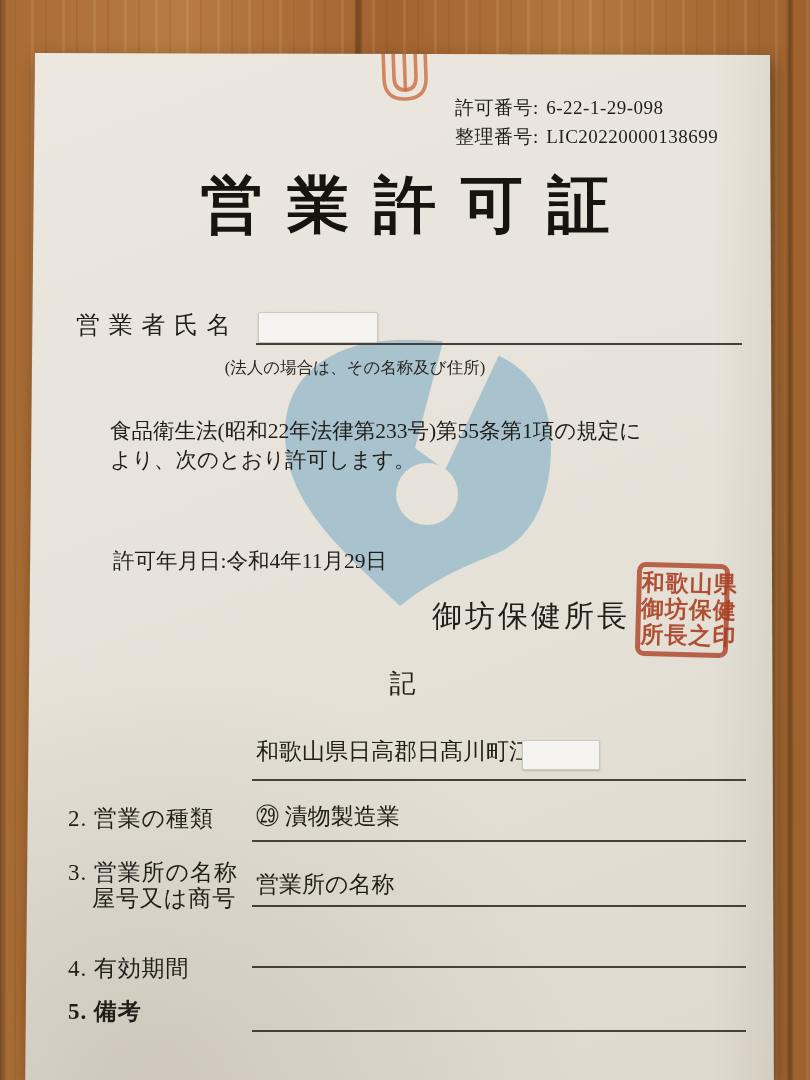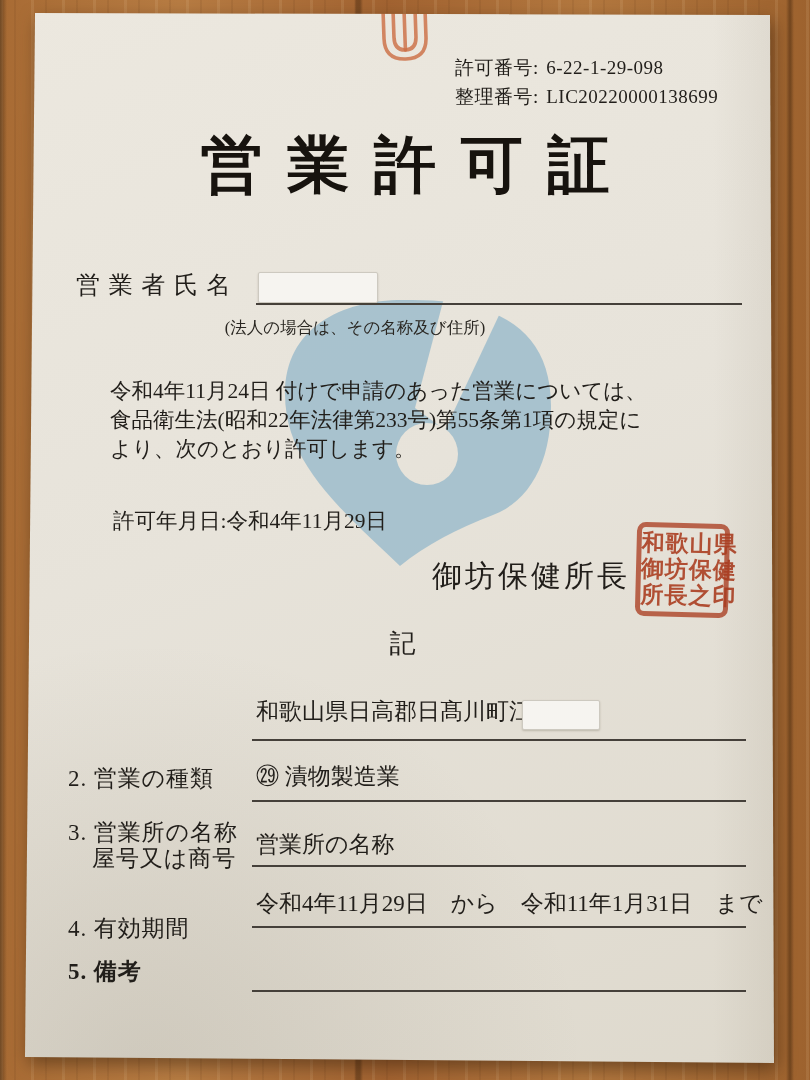--- a/index.html
+++ b/index.html
@@ -10,21 +10,21 @@
     position:relative;
     
     background:
       linear-gradient(90deg, rgba(60,35,12,.55) 0px, rgba(60,35,12,0) 7px),
       linear-gradient(90deg, rgba(0,0,0,0) 354px, rgba(70,40,15,.45) 357px, rgba(70,40,15,.45) 360px, rgba(0,0,0,0) 363px),
       linear-gradient(90deg, rgba(0,0,0,0) 786px, rgba(70,40,15,.4) 789px, rgba(70,40,15,.4) 791px, rgba(0,0,0,0) 794px),
       repeating-linear-gradient(90deg, rgba(255,230,190,.10) 0 3px, rgba(0,0,0,0) 3px 14px, rgba(90,50,20,.10) 14px 16px, rgba(0,0,0,0) 16px 31px),
       linear-gradient(90deg,#a86b34 0%, #b77c43 22%, #a26331 48%, #b3783f 72%, #9d622e 100%);
   }
 
-  .paper-wrap{ position:absolute; inset:0; filter:drop-shadow(3px 7px 9px rgba(45,25,8,.5)); }
+  .paper-wrap{ position:absolute; inset:0; filter:drop-shadow(3px 7px 9px rgba(45,25,8,.5));margin-top:40px; }
   .paper{
     position:absolute; inset:0;
     clip-path:polygon(35px 13px, 770px 15px, 774px 1063px, 25px 1057px);
     background:
       radial-gradient(120% 90% at 18% 100%, rgba(120,110,90,.18) 0%, rgba(120,110,90,0) 45%),
       linear-gradient(90deg, rgba(110,95,70,0) 88%, rgba(110,95,70,.14) 100%),
       linear-gradient(160deg, #ece8df 0%, #e7e3da 45%, #ded9cd 100%);
   }
 
   .abs{ position:absolute; }
@@ -114,21 +114,20 @@
       </defs>
       <rect x="0" y="0" width="280" height="278" fill="#a6c1cd" fill-opacity="0.96" mask="url(#wm-mask)"></rect>
     </svg>
 
     <div class="abs txt operator-label" data-interactable="false">営業者氏名</div>
     <div class="abs rule" style="left:256px; top:303px; width:486px;" data-interactable="false"></div>
     <div class="abs redact" style="left:258px; top:272px; width:120px; height:31px;" data-interactable="false"></div>
     <div class="abs txt operator-note" data-interactable="false">(法人の場合は、その名称及び住所)</div>
 
     <div class="abs txt body-par" data-interactable="false">
-      <div data-interactable="false">令和4年11月24日 付けで申請のあった営業については、</div>
       <div data-interactable="false">食品衛生法(昭和22年法律第233号)第55条第1項の規定に</div>
       <div data-interactable="false">より、次のとおり許可します。</div>
     </div>
 
     <div class="abs txt permit-date" data-interactable="false">許可年月日:令和4年11月29日</div>
     <div class="abs txt issuer" data-interactable="false">御坊保健所長</div>
 
     <div class="abs official-seal" data-interactable="false">
       <div class="seal-row" data-interactable="false">和歌山県</div>
       <div class="seal-row" data-interactable="false">御坊保健</div>
@@ -150,21 +149,20 @@
     <div class="abs txt item-no-label" style="top:817px;" data-interactable="false">
       <span data-interactable="false">3.</span>&nbsp;<span data-interactable="false">営業所の名称</span>
     </div>
     <div class="abs txt item-label2" style="top:843px;" data-interactable="false">屋号又は商号</div>
     <div class="abs txt item-value" style="top:829px;" data-interactable="false">営業所の名称</div>
     <div class="abs rule item-rule" style="top:865px;" data-interactable="false"></div>
 
     <div class="abs txt item-no-label" style="top:913px;" data-interactable="false">
       <span data-interactable="false">4.</span>&nbsp;<span data-interactable="false">有効期間</span>
     </div>
-    <div class="abs txt item-value" style="top:888px;" data-interactable="false">令和4年11月29日　から　令和11年1月31日　まで</div>
     <div class="abs rule item-rule" style="top:926px;" data-interactable="false"></div>
 
     <div class="abs txt item-no-label" style="top:956px;font-weight:bold;" data-interactable="false">
       <span data-interactable="false">5.</span>&nbsp;<span data-interactable="false">備考</span>
     </div>
     <div class="abs txt item-value" style="top:948px;" data-interactable="false"></div>
     <div class="abs rule item-rule" style="top:990px;" data-interactable="false"></div>
 
   </div>
 </div>

